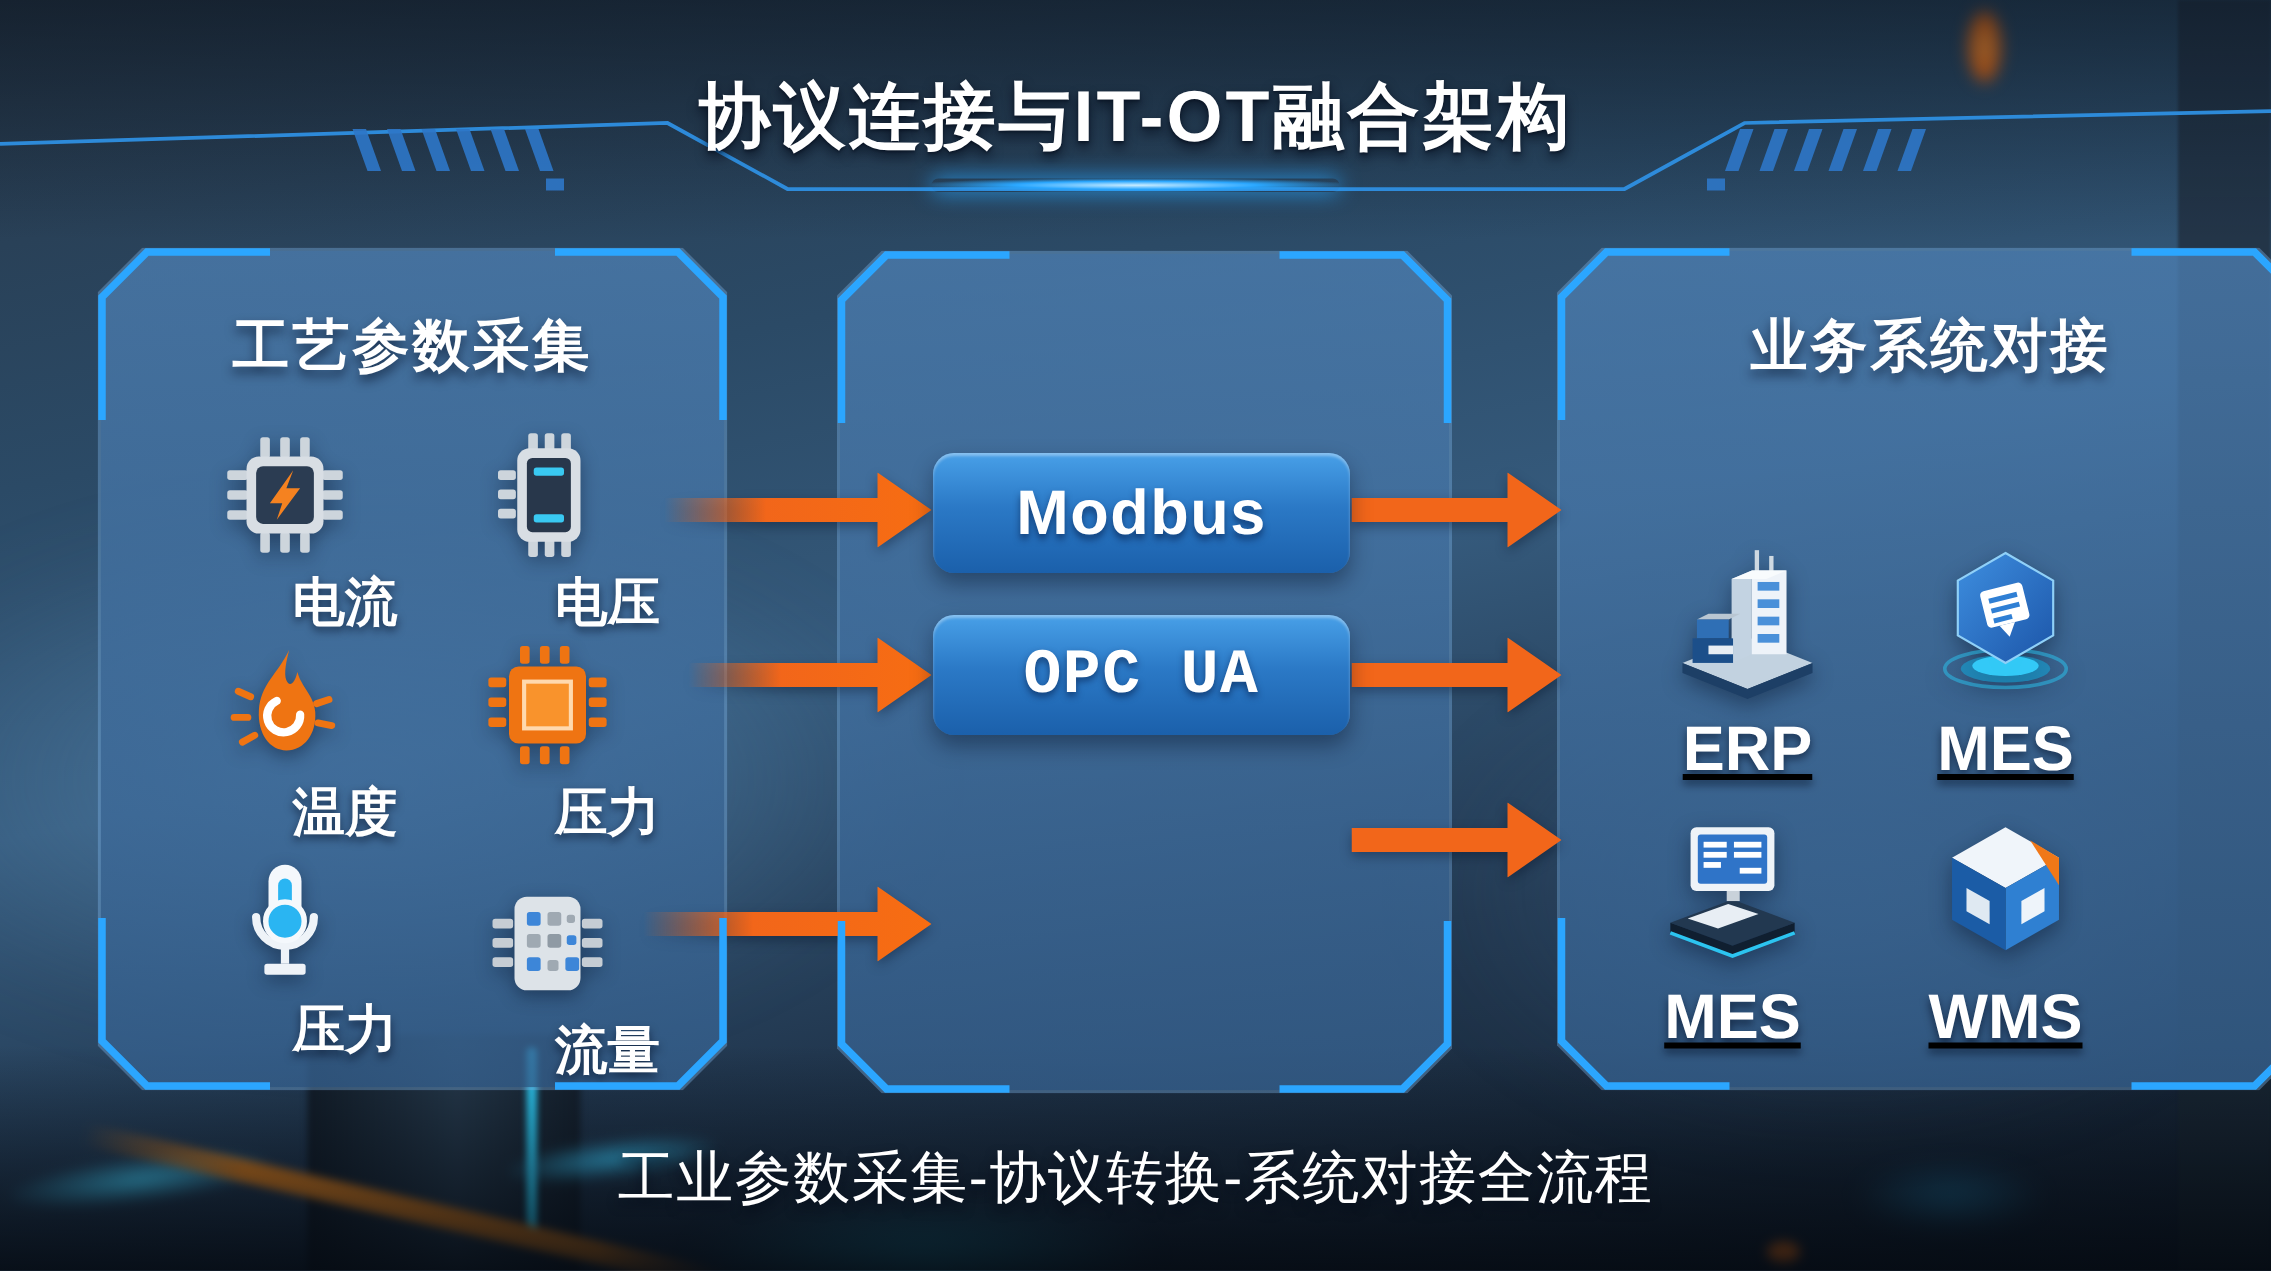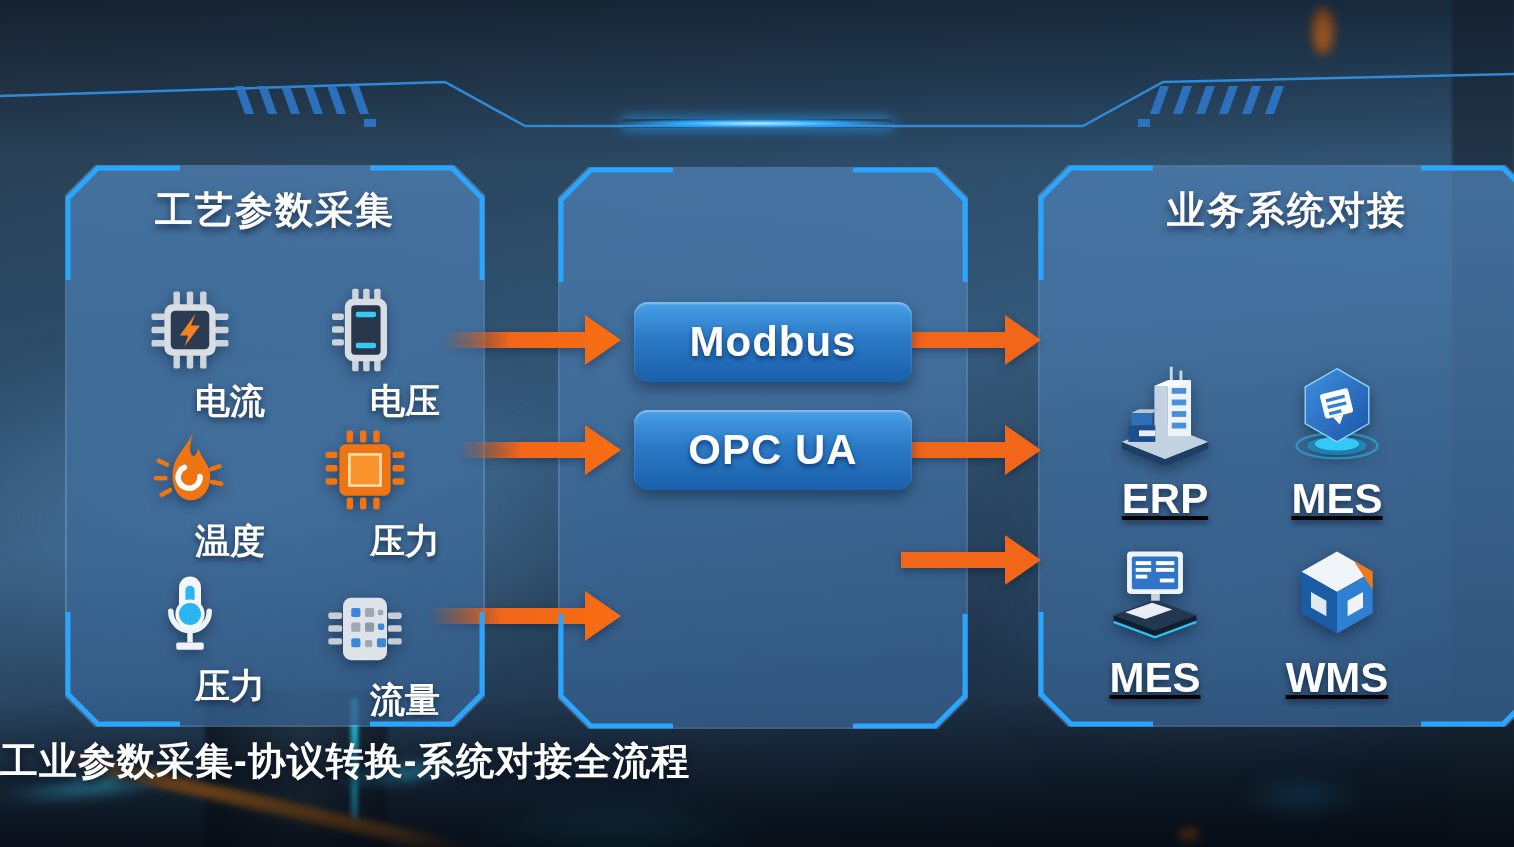--- a/index.html
+++ b/index.html
@@ -68,53 +68,53 @@
     background:linear-gradient(180deg,rgba(66,114,164,.66),rgba(40,80,124,.68)); }
   .panel > * { position:relative; z-index:2; }
   .panel-left  { left:65px;  top:165px; }
   .panel-mid   { left:558px; top:167px; width:410px; }
   .panel-right { left:1038px;top:165px; width:498px; }
   .corner { position:absolute; width:120px; height:120px; z-index:3; }
   .corner.tl { left:0; top:0; }
   .corner.tr { right:0; top:0; transform:scaleX(-1); }
   .corner.br { right:0; bottom:0; transform:scale(-1,-1); }
   .corner.bl { left:0; bottom:0; transform:scaleY(-1); }
-  .panel-title { position:absolute; left:0; right:0; top:20px; text-align:center;
+  .panel-title { position:absolute; left:0; right:0; top:40px; text-align:center;
     font-size:38px; font-weight:800; color:#fff; letter-spacing:2px;
     text-shadow:0 4px 7px rgba(0,10,30,.6); }
   
   .param { position:absolute; width:150px; text-align:right; }
   .param .icon { display:block; width:88px; height:88px; margin:0 auto;
     filter:drop-shadow(0 4px 6px rgba(0,10,30,.4)); }
   .param .plabel { display:block; margin-top:4px; font-size:35px; font-weight:700; color:#fff;
     text-shadow:0 3px 6px rgba(0,10,30,.6); }
   .p-r1c1 { left:50px;  top:121px; }  .p-r1c2 { left:225px; top:121px; }
   .p-r2c1 { left:50px;  top:261px; }  .p-r2c2 { left:225px; top:261px; }
   .p-r3c1 { left:50px;  top:406px; }  .p-r3c2 { left:225px; top:420px; }
   
   .proto-btn { position:absolute; left:64px; width:278px; height:80px; border-radius:14px;
     display:flex; align-items:center; justify-content:center;
     background:linear-gradient(180deg,#48a0e8 0%,#2b79c6 45%,#1b60ab 100%);
     box-shadow:0 7px 14px rgba(0,10,30,.38), inset 0 2px 2px rgba(255,255,255,.35);
     font-size:42px; font-weight:800; color:#fff; letter-spacing:1px;
-    text-shadow:0 3px 5px rgba(0,20,60,.55);margin-left:12px; }
-  .proto-1 { top:135px; } .proto-2 { top:243px; } .proto-3 { top:356px; }
+    text-shadow:0 3px 5px rgba(0,20,60,.55); }
+  .proto-1 { top:135px; } .proto-2 { top:243px;font-family:Liberation Mono, monospace; } .proto-3 { top:356px; }
   
   .system { position:absolute; width:160px; text-align:center;text-decoration:underline; }
   .system .icon { display:block; width:106px; height:106px; margin:0 auto;
     filter:drop-shadow(0 5px 7px rgba(0,10,30,.4)); }
   .system .slabel { display:block; margin-top:8px; font-size:42px; font-weight:800; color:#fff;
     text-shadow:0 3px 6px rgba(0,10,30,.6); }
   .s-erp { left:47px;  top:196px; }  .s-mes1 { left:219px; top:196px; }
   .s-mes2 { left:37px; top:375px; }  .s-wms  { left:219px; top:375px; }
   
   .arrow { position:absolute; filter:drop-shadow(0 3px 4px rgba(0,10,30,.35)); }
   
-  .caption { position:absolute; left:0; right:0; top:736px; text-align:left;
-    font-size:38px; font-weight:700; color:#fff; letter-spacing:1px;
+  .caption { position:absolute; left:0; right:0; top:760px; text-align:center;
+    font-size:38px; font-weight:400; color:#fff; letter-spacing:1px;
     text-shadow:0 4px 8px rgba(0,8,22,.7); }
 </style>
 </head>
 <body>
 
 <div class="canvas">
 
   <div class="bg">
     <div class="blob bg-haze-left"></div>
     <div class="blob bg-haze-right"></div>
@@ -147,20 +147,21 @@
       <polygon points="1160,86 1169,86 1159,114 1150,114"></polygon>
       <polygon points="1183,86 1192,86 1182,114 1173,114"></polygon>
       <polygon points="1206,86 1215,86 1205,114 1196,114"></polygon>
       <polygon points="1229,86 1238,86 1228,114 1219,114"></polygon>
       <polygon points="1252,86 1261,86 1251,114 1242,114"></polygon>
       <polygon points="1275,86 1284,86 1274,114 1265,114"></polygon>
       <rect x="1138" y="119" width="12" height="8"></rect>
     </g>
   </svg>
 
+  <div class="page-title">协议连接与IT-OT融合架构</div>
   <div class="title-underline"></div>
 
   <svg width="0" height="0" style="position:absolute" aria-hidden="true">
     <defs>
       <linearGradient id="agrad-fade" x1="0" y1="0" x2="1" y2="0">
         <stop offset="0" stop-color="#f2661a" stop-opacity="0"></stop>
         <stop offset="0.38" stop-color="#f2661a"></stop>
         <stop offset="1" stop-color="#f76d12"></stop>
       </linearGradient>
       <linearGradient id="hexg" x1="0" y1="0" x2="1" y2="1">

